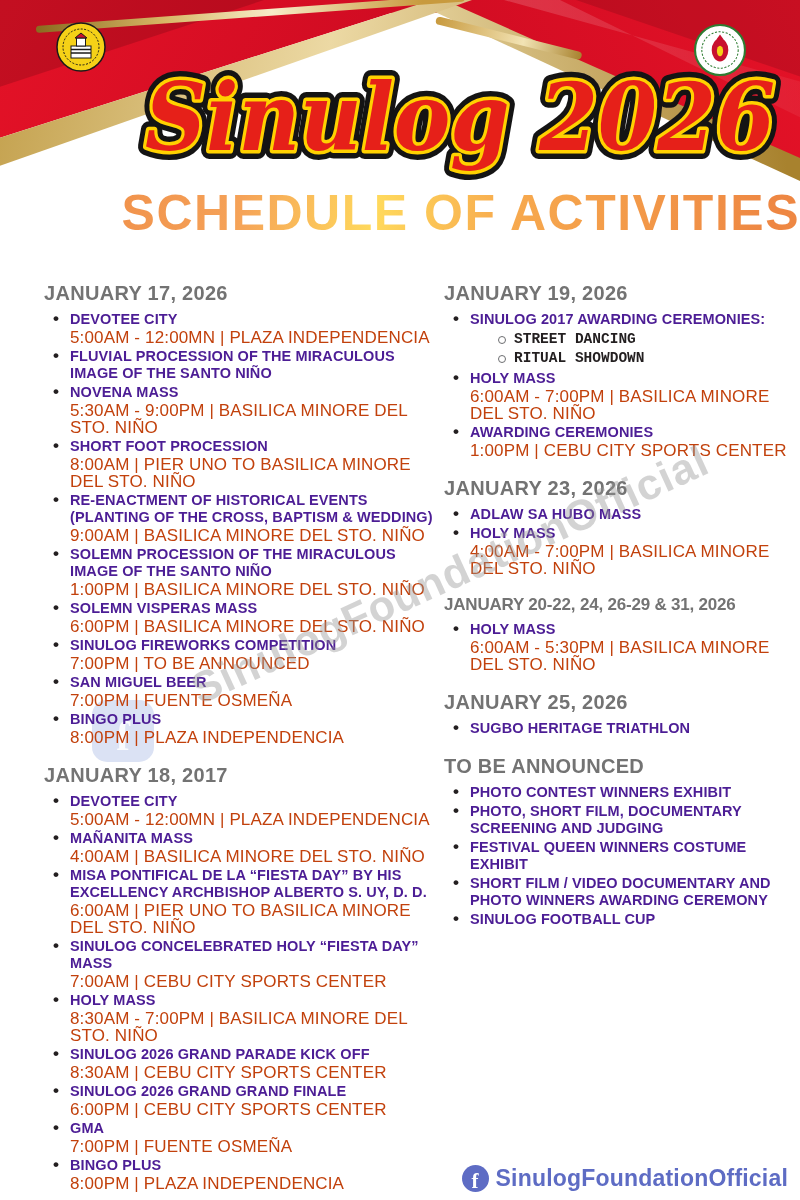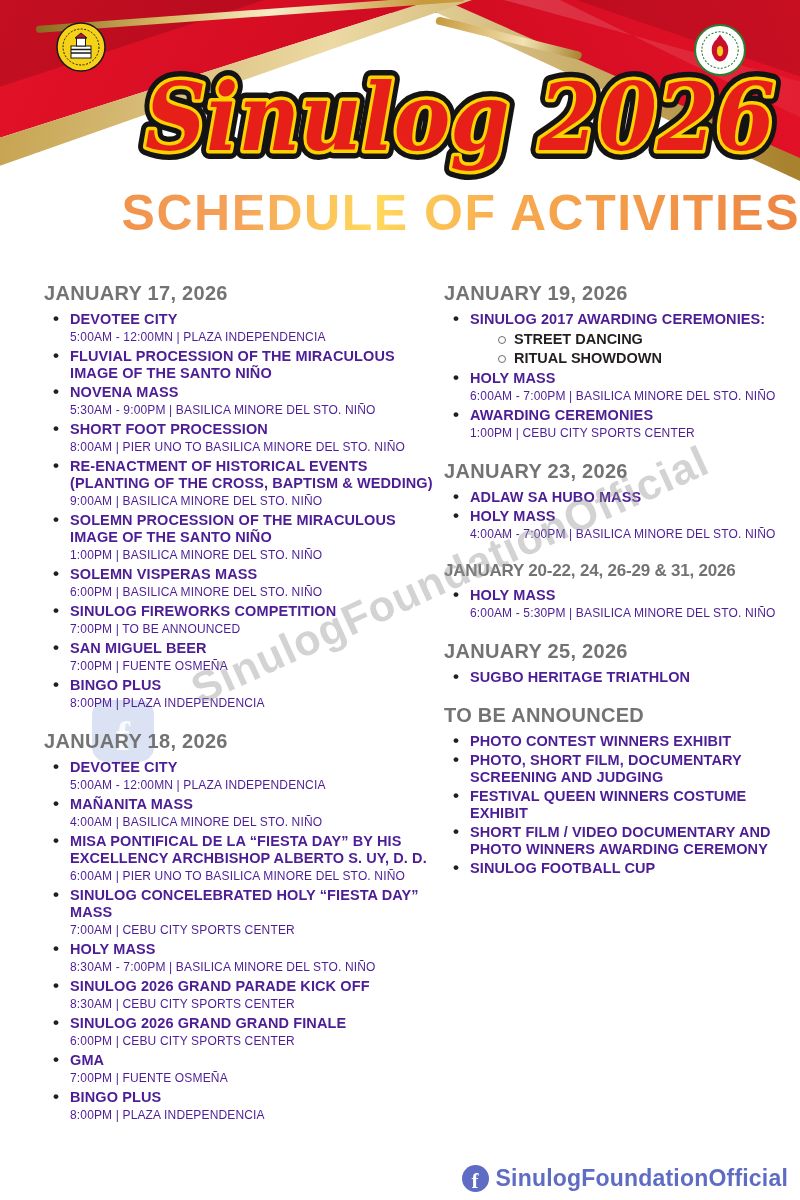--- a/index.html
+++ b/index.html
@@ -50,23 +50,23 @@
   .schedule-section{margin:0 0 18px 0;}
   .section-heading{margin:0 0 6px 0;font-size:20px;font-weight:bold;color:#737373;
       letter-spacing:0.3px;}
   .section-heading.heading-long{font-size:17px;letter-spacing:-0.2px;white-space:nowrap;}
   .event-list{list-style:none;margin:0;padding:0;}
   .event{position:relative;padding-left:26px;margin:0 0 2px 0;}
   .event::before{content:'•';position:absolute;left:9px;top:-2px;font-size:17px;
       font-weight:bold;color:#231f20;}
   .event-title{font-size:14.5px;line-height:17px;font-weight:bold;color:#4c1d95;
       letter-spacing:0.1px;}
-  .event-detail{font-size:12px;line-height:17px;color:#4c1d95;letter-spacing:0.15px;
+  .event-detail{font-size:17px;line-height:17px;color:#c2410c;letter-spacing:0.15px;
       margin:1px 0 2px 0;}
-  .sub-list{list-style:none;margin:2px 0 1px 0;padding:0 0 0 26px;}
+  .sub-list{list-style:none;margin:2px 0 1px 0;padding:0 0 0 26px;font-family:Liberation Mono, monospace;}
   .sub-item{position:relative;padding-left:18px;font-size:14.5px;line-height:19px;
       font-weight:bold;color:#231f20;}
   .sub-item::before{content:'';position:absolute;left:2px;top:6px;width:6px;height:6px;
       border:1.5px solid #6d6e71;border-radius:50%;background:#fff;}
 
   
   .watermark-diagonal{position:absolute;top:575px;left:450px;z-index:3;pointer-events:none;
       transform:translate(-50%,-50%) rotate(-24.5deg);font-size:43px;font-weight:bold;
       letter-spacing:1px;color:rgba(150,150,150,0.42);white-space:nowrap;}
   .watermark-fb{position:absolute;left:92px;top:700px;width:62px;height:62px;z-index:1;
@@ -176,21 +176,21 @@
               <div class="event-title">SAN MIGUEL BEER</div>
               <div class="event-detail">7:00PM | FUENTE OSMEÑA</div>
             </li>
             <li class="event">
               <div class="event-title">BINGO PLUS</div>
               <div class="event-detail">8:00PM | PLAZA INDEPENDENCIA</div>
             </li>
           </ul>
         </section>
         <section class="schedule-section">
-          <h2 class="section-heading">JANUARY 18, 2026</h2>
+          <h2 class="section-heading">JANUARY 18, 2017</h2>
           <ul class="event-list">
             <li class="event">
               <div class="event-title">DEVOTEE CITY</div>
               <div class="event-detail">5:00AM - 12:00MN | PLAZA INDEPENDENCIA</div>
             </li>
             <li class="event">
               <div class="event-title">MAÑANITA MASS</div>
               <div class="event-detail">4:00AM | BASILICA MINORE DEL STO. NIÑO</div>
             </li>
             <li class="event">

